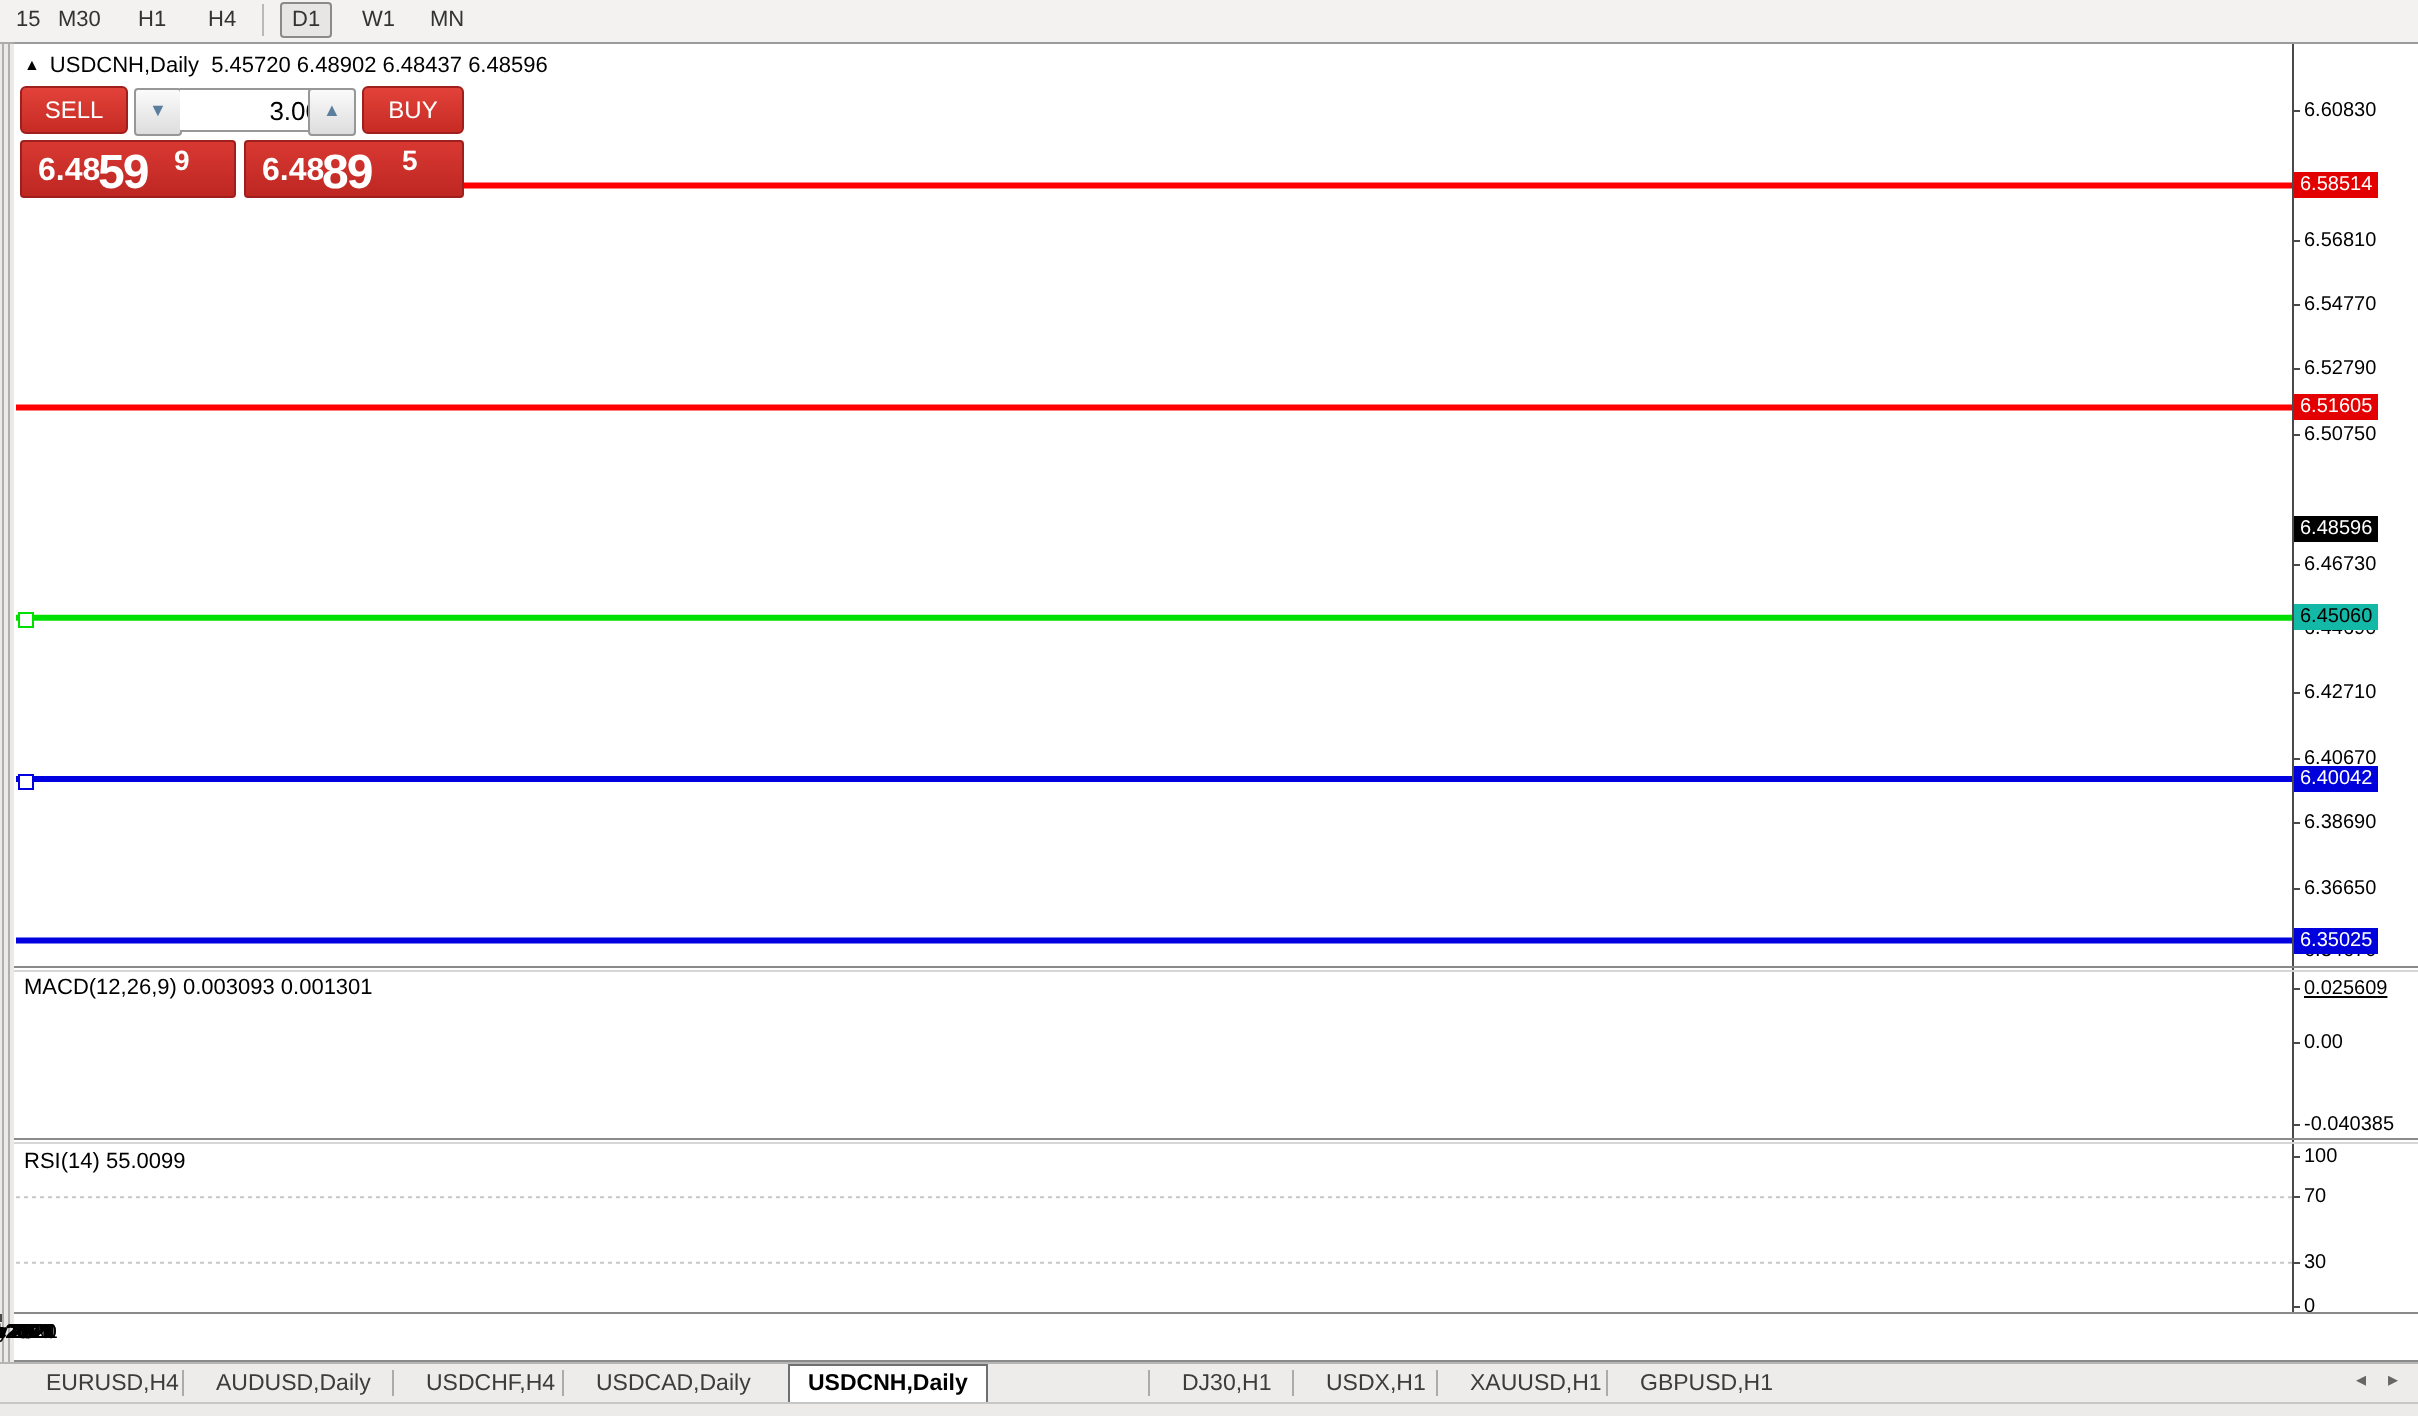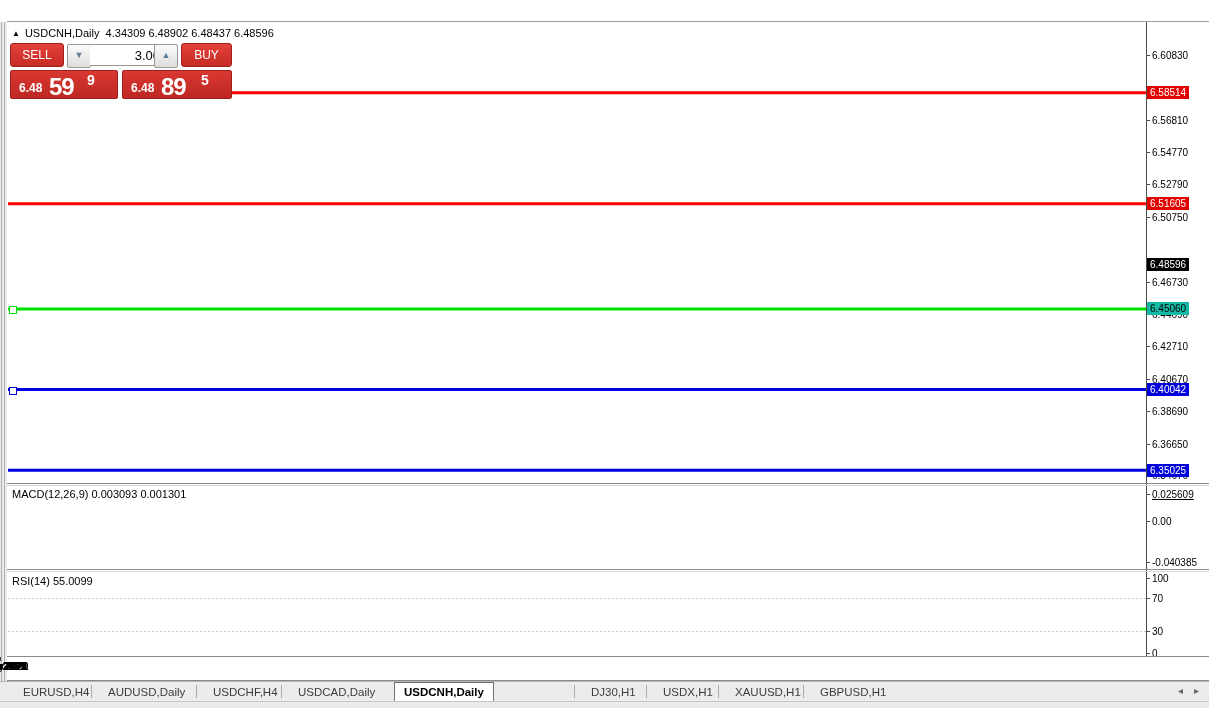--- a/index.html
+++ b/index.html
@@ -26,21 +26,21 @@
   
   .tpanel{position:absolute;left:8px;top:41px;width:224px;height:57px;background:#fff;}
   .btn-red{position:absolute;background:linear-gradient(#E2423A,#C62B24);border:1px solid #9E1F1C;border-radius:3px;
            color:#fff;font-size:12px;text-align:center;cursor:pointer;}
   .spinbtn{position:absolute;top:3px;width:22px;height:22px;background:linear-gradient(#FBFBFB,#DDDDDD);
            border:1px solid #979797;border-radius:2px;color:#5C7E9E;font-size:9px;text-align:center;line-height:21px;cursor:pointer;}
   .volbox{position:absolute;left:82px;top:3px;width:64px;height:20px;border:1px solid #979797;border-left:none;border-right:none;
           font-size:13px;text-align:right;padding:0 6px;color:#000;outline:none;background:#fff;font-family:inherit;}
   .pricebox{position:absolute;top:29px;height:27px;background:linear-gradient(#D93832,#BE2722);border:1px solid #9E1F1C;
             border-radius:2px;color:#fff;white-space:nowrap;overflow:hidden;}
-  .pricebox .pp{font-size:12px;font-weight:bold;position:absolute;bottom:3px;}
+  .pricebox .pp{font-size:16px;font-weight:bold;position:absolute;bottom:3px;}
   .pricebox .pb{font-size:24px;font-weight:bold;position:absolute;bottom:-3px;letter-spacing:-1px;}
   .pricebox .ps{font-size:14px;font-weight:bold;position:absolute;top:1px;}
   
   .ytick{position:absolute;left:1152px;height:11px;line-height:11px;font-size:10px;color:#000;}
   .ytickdash{position:absolute;left:1146px;width:4px;height:1px;background:#4A4A4A;}
   .ylabel{position:absolute;left:1147px;height:13px;line-height:13px;font-size:10px;padding:0 3px;}
   .datelbl{position:absolute;top:661px;font-size:10px;color:#000;transform:translateX(-50%);white-space:nowrap;}
   .datetick{position:absolute;top:657px;width:1px;height:4px;background:#4A4A4A;}
   .indlabel{position:absolute;left:12px;font-size:11px;color:#000;}
   
@@ -51,20 +51,30 @@
   .tabscroll{position:absolute;top:3px;font-size:10px;color:#666;cursor:pointer;}
   .statusbar{position:absolute;left:0;top:701px;width:1209px;height:7px;background:#ECEBEA;border-top:1px solid #C6C6C6;}
   svg{position:absolute;left:0;top:0;pointer-events:none;}
   .handle{position:absolute;width:6px;height:6px;background:#fff;}
 </style>
 </head>
 <body>
 
 <div id="app">
 
+  <div class="toolbar" id="tfbar">
+      <div class="tfbtn" style="left: 3px;">15</div>
+      <div class="tfbtn" style="left: 24px;">M30</div>
+      <div class="tfbtn" style="left: 64px;">H1</div>
+      <div class="tfbtn" style="left: 99px;">H4</div>
+      <div class="tfbtn active" style="left: 140px;">D1</div>
+      <div class="tfbtn" style="left: 176px;">W1</div>
+      <div class="tfbtn" style="left: 210px;">MN</div>
+      <div class="tfsep" style="left: 131px;"></div>
+    </div>
 
   <div class="leftstrip">
       <div class="l1"></div>
       <div class="l2"></div>
     </div>
   <div class="chartframe"></div>
 
   <svg id="chart-svg" width="1209" height="708">
       <defs>
         <clipPath id="cm">
@@ -664,21 +674,21 @@
         <rect x="NaN" y="521.1" width="2" height="1.0" fill="#ABABAB"></rect>
         <rect x="NaN" y="519.6" width="2" height="1.6" fill="#ABABAB"></rect>
       </g>
       <polyline clip-path="url(#cd)" fill="none" stroke="#E00000" stroke-width="1" points="NaN,534.1 NaN,533.6 NaN,532.9 NaN,532.3 NaN,531.9 NaN,531.7 NaN,531.4 NaN,531.2 NaN,531.2 NaN,531.1 NaN,530.8 NaN,530.4 NaN,529.9 NaN,529.3 NaN,528.8 NaN,528.5 NaN,528.1 NaN,527.6 NaN,527.1 NaN,526.5 NaN,525.8 NaN,525.3 NaN,525.0 NaN,524.8 NaN,524.8 NaN,525.1 NaN,525.5 NaN,526.0 NaN,526.6 NaN,527.4 NaN,528.2 NaN,529.3 NaN,530.4 NaN,531.5 NaN,532.7 NaN,535.1 NaN,537.9 NaN,540.6 NaN,543.0 NaN,544.7 NaN,545.8 NaN,546.4 NaN,546.4 NaN,546.3 NaN,546.2 NaN,546.0 NaN,545.4 NaN,544.5 NaN,543.0 NaN,541.1 NaN,538.9 NaN,536.5 NaN,534.1 NaN,531.8 NaN,529.9 NaN,528.1 NaN,526.6 NaN,525.3 NaN,524.3 NaN,523.7 NaN,523.5 NaN,523.8 NaN,524.6 NaN,525.9 NaN,527.7 NaN,529.8 NaN,531.9 NaN,533.8 NaN,535.3 NaN,536.5 NaN,537.1 NaN,537.1 NaN,536.6 NaN,535.7 NaN,534.5 NaN,533.2 NaN,532.0 NaN,530.7 NaN,529.3 NaN,528.1 NaN,526.9 NaN,525.7 NaN,524.6 NaN,523.4 NaN,521.9 NaN,520.3 NaN,518.5 NaN,516.5 NaN,514.5 NaN,512.6 NaN,511.0 NaN,509.8 NaN,508.7 NaN,507.9 NaN,507.3 NaN,507.0 NaN,506.8 NaN,506.4 NaN,505.8 NaN,505.0 NaN,503.8 NaN,502.4 NaN,501.2 NaN,500.1 NaN,499.3 NaN,498.7 NaN,498.3 NaN,498.4 NaN,498.8 NaN,499.5 NaN,500.6 NaN,502.0 NaN,503.5 NaN,505.2 NaN,507.1 NaN,509.2 NaN,511.4 NaN,513.7 NaN,516.1 NaN,518.6 NaN,521.1 NaN,523.6 NaN,526.3 NaN,528.9 NaN,531.2 NaN,533.1 NaN,534.9 NaN,536.6 NaN,538.0 NaN,539.5 NaN,541.1 NaN,542.7 NaN,544.3 NaN,546.0 NaN,547.6 NaN,549.3 NaN,551.1 NaN,552.8 NaN,554.1 NaN,554.9 NaN,555.2 NaN,554.9 NaN,554.1 NaN,553.1 NaN,551.8 NaN,550.4 NaN,548.8 NaN,547.0 NaN,545.3 NaN,543.6 NaN,542.1 NaN,540.2 NaN,537.8 NaN,535.0 NaN,531.9 NaN,528.7 NaN,525.4 NaN,522.2 NaN,519.2 NaN,516.4 NaN,514.0 NaN,512.1 NaN,510.9 NaN,510.2 NaN,509.8 NaN,509.5 NaN,509.2 NaN,508.7 NaN,508.2 NaN,507.8 NaN,507.7 NaN,507.8 NaN,507.9 NaN,508.1 NaN,508.5 NaN,508.9 NaN,509.2 NaN,509.6 NaN,510.2 NaN,509.9 NaN,510.0 NaN,510.7 NaN,511.8 NaN,513.1 NaN,514.4 NaN,515.7 NaN,517.1 NaN,518.3 NaN,519.2 NaN,519.6 NaN,519.6"></polyline>
       <line x1="8" y1="598.6" x2="1146" y2="598.6" stroke="#C8C8C8" stroke-width="1" stroke-dasharray="2,2"></line>
       <line x1="8" y1="631.4" x2="1146" y2="631.4" stroke="#C8C8C8" stroke-width="1" stroke-dasharray="2,2"></line>
       <polyline clip-path="url(#cr)" fill="none" stroke="#4D7FBE" stroke-width="1" points="NaN,620.0 NaN,620.9 NaN,622.1 NaN,628.3 NaN,633.0 NaN,633.9 NaN,628.7 NaN,630.1 NaN,634.8 NaN,628.3 NaN,618.5 NaN,617.9 NaN,617.0 NaN,618.2 NaN,623.5 NaN,623.9 NaN,618.0 NaN,615.2 NaN,615.9 NaN,612.8 NaN,610.3 NaN,618.6 NaN,621.4 NaN,622.0 NaN,626.8 NaN,628.7 NaN,628.7 NaN,631.8 NaN,634.0 NaN,634.8 NaN,637.5 NaN,640.0 NaN,640.4 NaN,641.4 NaN,642.8 NaN,650.3 NaN,642.1 NaN,640.0 NaN,635.1 NaN,629.4 NaN,627.1 NaN,626.0 NaN,623.3 NaN,627.2 NaN,630.1 NaN,624.5 NaN,621.9 NaN,618.4 NaN,613.3 NaN,611.5 NaN,610.7 NaN,608.8 NaN,607.6 NaN,611.7 NaN,613.1 NaN,611.7 NaN,612.7 NaN,613.8 NaN,613.7 NaN,619.2 NaN,623.0 NaN,625.1 NaN,628.9 NaN,632.7 NaN,634.7 NaN,636.4 NaN,634.0 NaN,630.8 NaN,629.0 NaN,627.0 NaN,621.9 NaN,617.0 NaN,615.2 NaN,613.6 NaN,611.3 NaN,614.2 NaN,615.6 NaN,612.1 NaN,611.2 NaN,612.9 NaN,611.6 NaN,610.3 NaN,609.8 NaN,604.6 NaN,601.7 NaN,599.9 NaN,596.5 NaN,594.6 NaN,594.0 NaN,597.6 NaN,600.0 NaN,600.3 NaN,599.0 NaN,598.9 NaN,603.8 NaN,602.7 NaN,599.7 NaN,596.6 NaN,594.3 NaN,590.7 NaN,588.6 NaN,589.7 NaN,592.0 NaN,590.8 NaN,597.2 NaN,595.6 NaN,598.9 NaN,604.0 NaN,606.3 NaN,607.8 NaN,613.1 NaN,614.7 NaN,613.6 NaN,618.3 NaN,622.2 NaN,623.3 NaN,626.1 NaN,629.2 NaN,629.9 NaN,631.7 NaN,634.8 NaN,636.7 NaN,638.5 NaN,638.8 NaN,635.8 NaN,635.9 NaN,637.7 NaN,638.9 NaN,639.1 NaN,641.9 NaN,644.1 NaN,644.3 NaN,645.2 NaN,646.5 NaN,646.9 NaN,647.9 NaN,649.1 NaN,649.3 NaN,636.8 NaN,636.8 NaN,633.3 NaN,627.8 NaN,626.3 NaN,627.2 NaN,626.5 NaN,625.5 NaN,623.8 NaN,621.1 NaN,621.6 NaN,625.1 NaN,624.9 NaN,608.6 NaN,604.3 NaN,601.3 NaN,599.1 NaN,598.4 NaN,596.5 NaN,595.4 NaN,596.6 NaN,595.4 NaN,598.6 NaN,605.1 NaN,609.6 NaN,609.9 NaN,607.6 NaN,606.0 NaN,602.3 NaN,600.6 NaN,600.0 NaN,603.5 NaN,608.0 NaN,608.0 NaN,605.3 NaN,606.0 NaN,610.7 NaN,607.9 NaN,604.1 NaN,612.7 NaN,611.1 NaN,598.2 NaN,613.5 NaN,619.8 NaN,617.2 NaN,619.0 NaN,617.8 NaN,618.3 NaN,619.4 NaN,617.7 NaN,614.2 NaN,610.9 NaN,609.8"></polyline>
     </svg>
 
   <div class="symline">
-    <span class="tri">▲</span><b>USDCNH,Daily</b>&nbsp;&nbsp;<span>4.34309 6.48902 6.48437 6.48596</span>
+    <span class="tri">▲</span><b>USDCNH,Daily</b>&nbsp;&nbsp;<span>5.45720 6.48902 6.48437 6.48596</span>
   </div>
 
   <div class="tpanel">
     <div class="btn-red" style="left:2px;top:2px;width:52px;height:22px;line-height:22px;">SELL</div>
     <div class="spinbtn" style="left:59px;"><span>▼</span></div>
     <input class="volbox" value="3.00" style="">
     <div class="spinbtn" style="left:146px;"><span>▲</span></div>
     <div class="btn-red" style="left:173px;top:2px;width:49px;height:22px;line-height:22px;">BUY</div>
 
     <div class="pricebox" style="left:2px;width:106px;">

